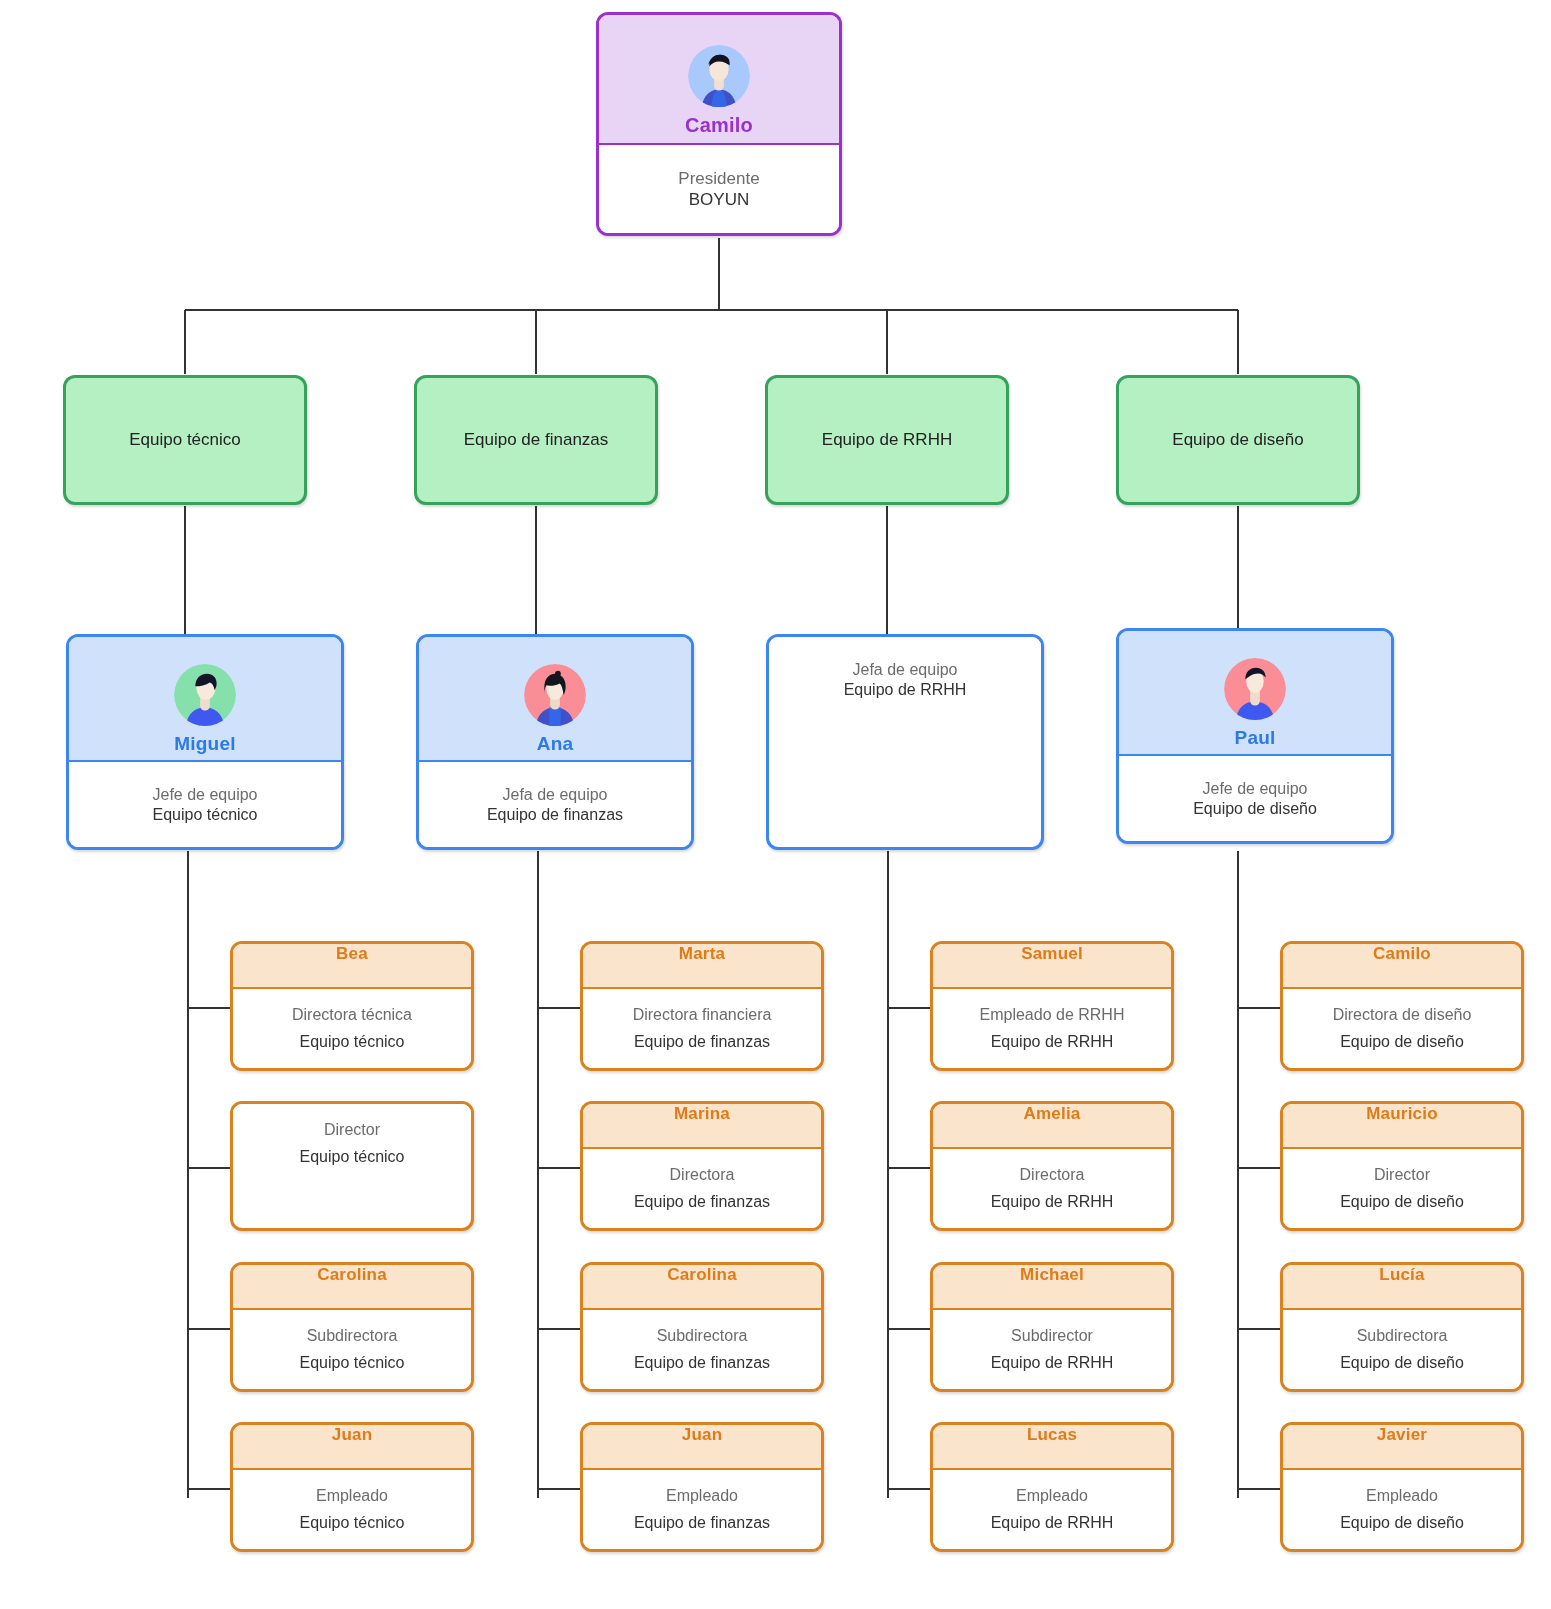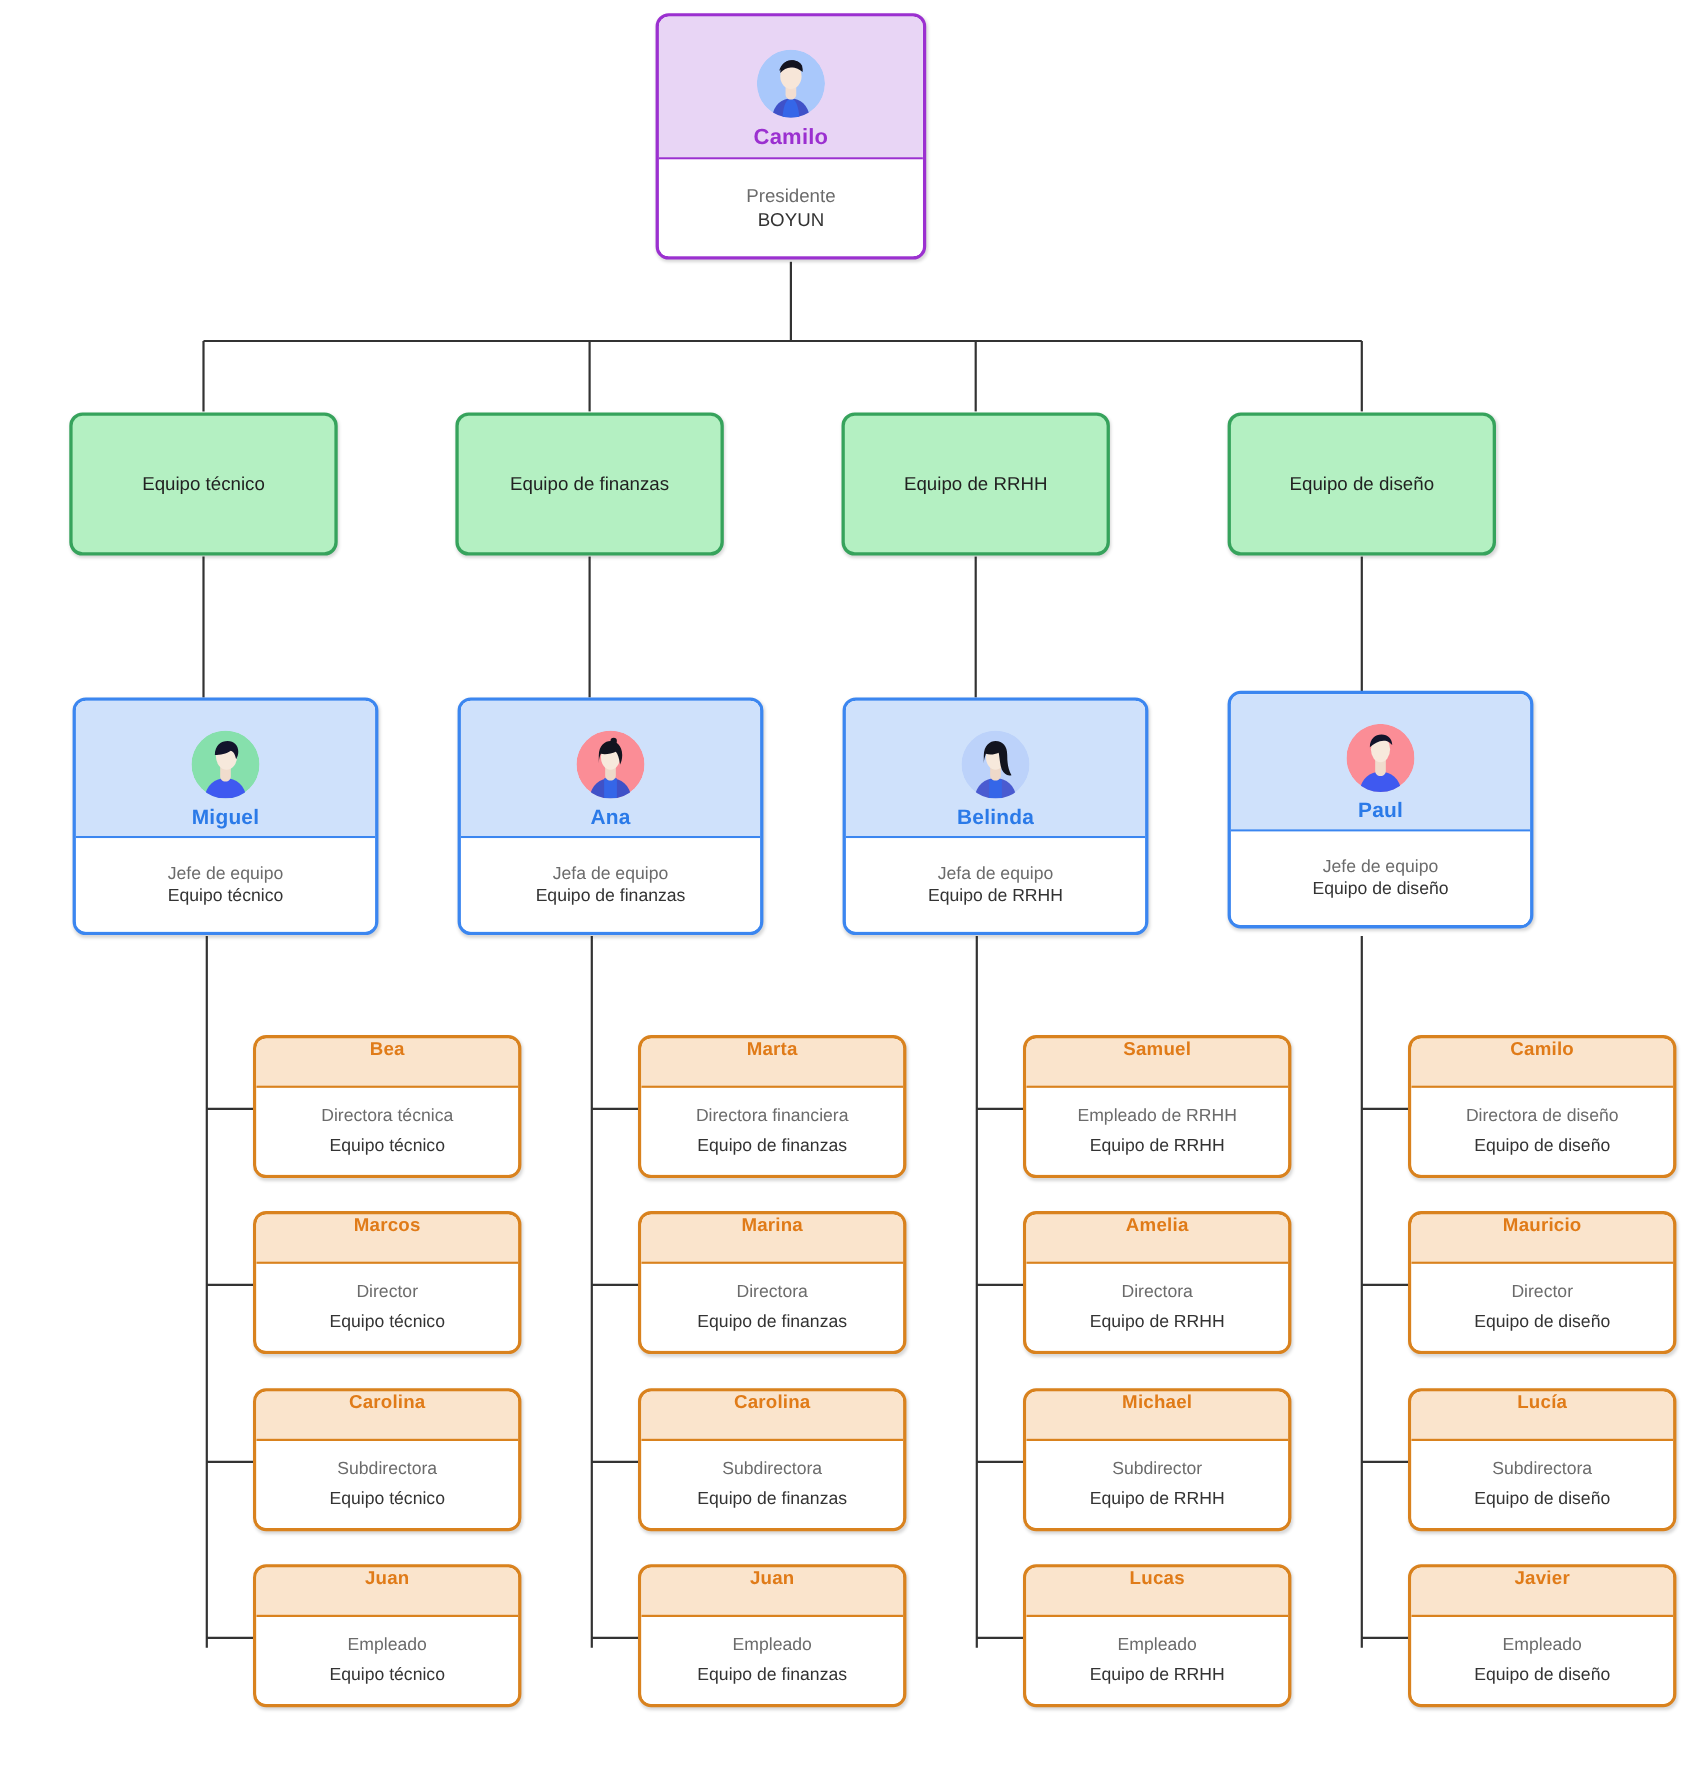--- a/index.html
+++ b/index.html
@@ -277,33 +277,20 @@
       </div>
       <div class="name">Ana</div>
     </div>
     <div class="body">
       <div class="role">Jefa de equipo</div>
       <div class="team">Equipo de finanzas</div>
     </div>
   </div>
 
   <div class="card leader" style="left:721px;top:634px;">
-    <div class="head">
-      <div class="avatar">
-        <svg viewBox="0 0 64 64">
-          <circle cx="32" cy="32" r="32" fill="#bcd2fa"></circle>
-          <path d="M12 64c2-13 10-19 20-19s18 6 20 19z" fill="#4a5bd0"></path>
-          <path d="M26 46h12v18H26z" fill="#3566e8"></path>
-          <path d="M27 29h10v13c0 3-2 5-5 5s-5-2-5-5z" fill="#eed9c9"></path>
-          <ellipse cx="32" cy="25" rx="9" ry="12" fill="#f7e9dc"></ellipse>
-          <path d="M21 24c0-10 6-14 11-14 7 0 11 5 11 13 0 8 1 14 4 19-4 1-7-1-9-5-2-5-2-11-3-16-4 2-9 2-12 1-1 3-2 6-2 9 0-3 0-5 0-7z" fill="#12141f"></path>
-        </svg>
-      </div>
-      <div class="name">Belinda</div>
-    </div>
     <div class="body">
       <div class="role">Jefa de equipo</div>
       <div class="team">Equipo de RRHH</div>
     </div>
   </div>
 
   <div class="card leader" style="left:1071px;top:628px;">
     <div class="head">
       <div class="avatar">
         <svg viewBox="0 0 64 64">
@@ -325,23 +312,20 @@
   <div class="card employee" style="left:185px;top:941px;">
     <div class="head">
       <div class="name">Bea</div>
     </div>
     <div class="body">
       <div class="role">Directora técnica</div>
       <div class="team">Equipo técnico</div>
     </div>
   </div>
   <div class="card employee" style="left:185px;top:1101px;">
-    <div class="head">
-      <div class="name">Marcos</div>
-    </div>
     <div class="body">
       <div class="role">Director</div>
       <div class="team">Equipo técnico</div>
     </div>
   </div>
   <div class="card employee" style="left:185px;top:1262px;">
     <div class="head">
       <div class="name">Carolina</div>
     </div>
     <div class="body">

